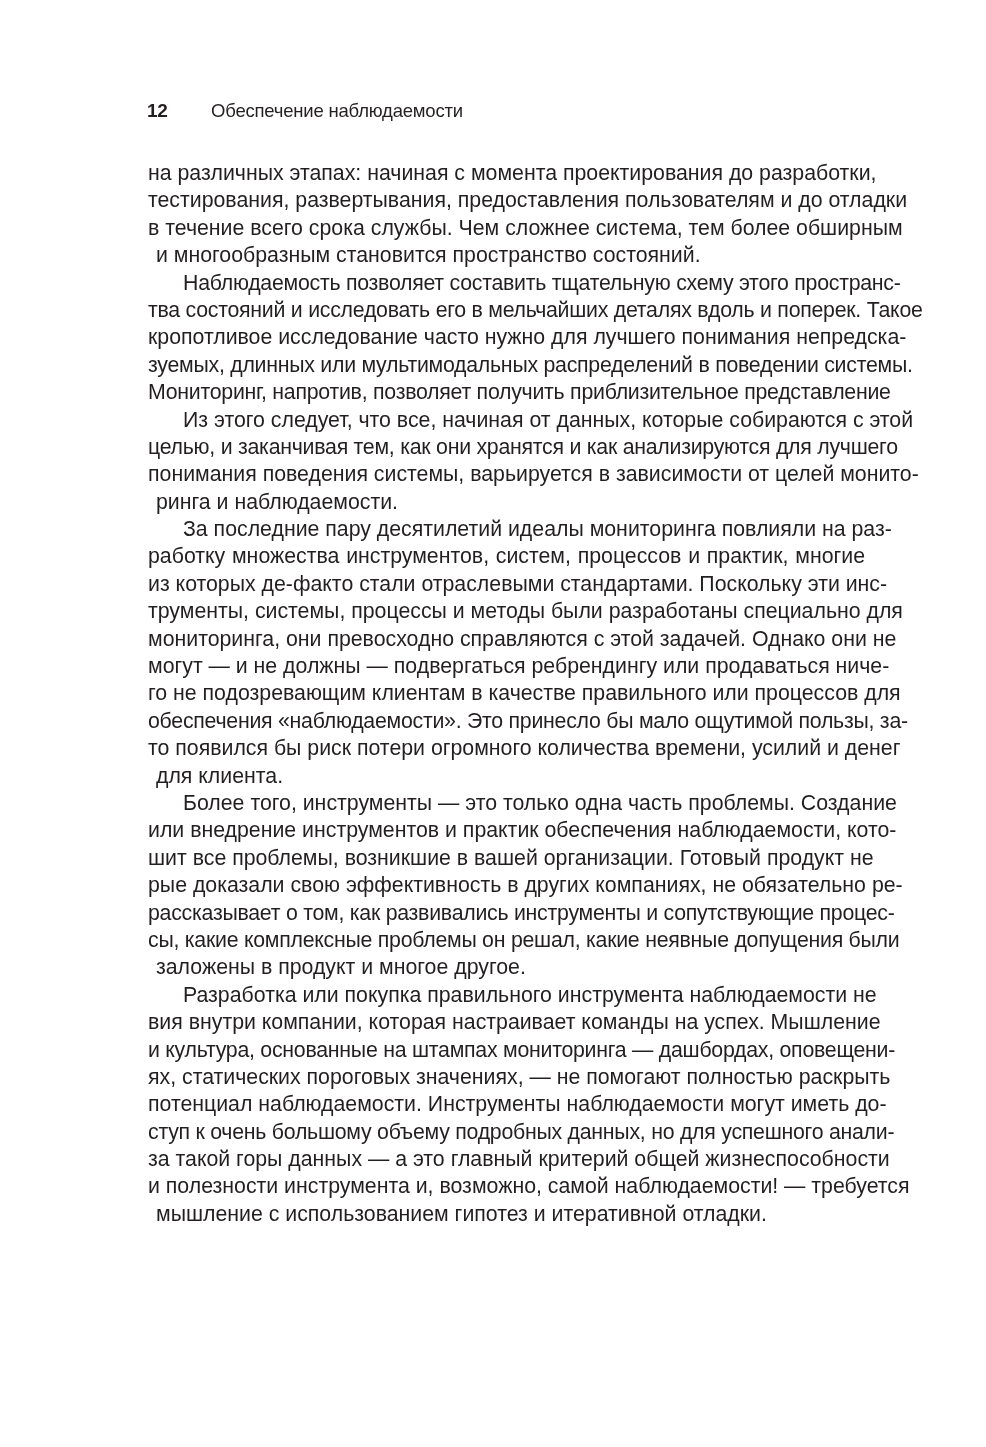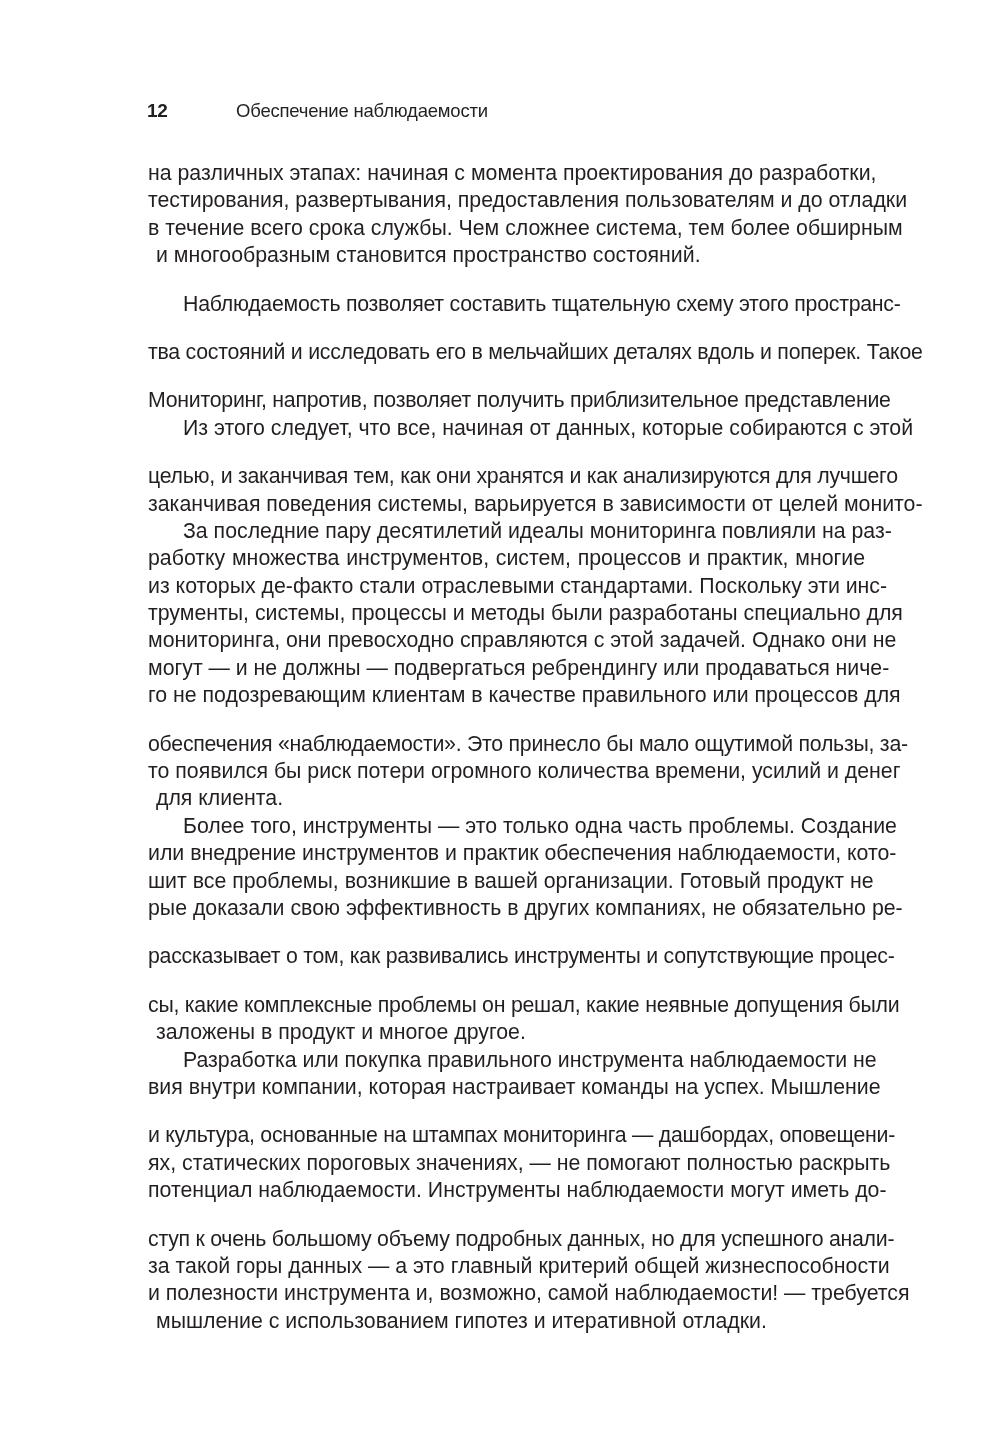--- a/index.html
+++ b/index.html
@@ -17,21 +17,20 @@
     .running-head {
       position: absolute;
       left: 147px;
       top: 100px;
       height: 24px;
       display: flex;
       align-items: baseline;
       font-family: "Liberation Sans", "DejaVu Sans", sans-serif;
       font-size: 18.5px;
       letter-spacing: -0.2px;
-      gap: 25px;
     }
     .page-number {
       font-weight: bold;
       width: 64px;
       font-size: 19px;
     }
     .running-title {
       font-weight: normal;
       text-align: center;
     }
@@ -54,21 +53,20 @@
     }
     .line.last {
       text-align-last: left;
       margin-left: 8px;
     }
     .line.indent {
       padding-left: 35px;
     }
     .line.condensed {
       letter-spacing: -0.25px;
-      margin-top: 21px;
     }
   </style>
 </head>
 <body>
 
 <div class="running-head">
   <span class="page-number">12</span>
   <span class="running-title">Обеспечение наблюдаемости</span>
 </div>
 
@@ -77,27 +75,30 @@
   <div>
     <span class="line">на различных этапах: начиная с момента проектирования до разработки,</span>
     <span class="line">тестирования, развертывания, предоставления пользователям и до отладки</span>
     <span class="line">в течение всего срока службы. Чем сложнее система, тем более обширным</span>
     <span class="line last">и многообразным становится пространство состояний.</span>
   </div>
 
   <div>
     <span class="line indent condensed">Наблюдаемость позволяет составить тщательную схему этого пространс-</span>
     <span class="line condensed">тва состояний и исследовать его в мельчайших деталях вдоль и поперек. Такое</span>
+    <span class="line">кропотливое исследование часто нужно для лучшего понимания непредска-</span>
+    <span class="line condensed">зуемых, длинных или мультимодальных распределений в поведении системы.</span>
     <span class="line condensed">Мониторинг, напротив, позволяет получить приблизительное представление</span>
   </div>
 
   <div>
     <span class="line indent">Из этого следует, что все, начиная от данных, которые собираются с этой</span>
     <span class="line condensed">целью, и заканчивая тем, как они хранятся и как анализируются для лучшего</span>
-    <span class="line">заканчивая поведения системы, варьируется в зависимости от целей монито-</span>
+    <span class="line">понимания поведения системы, варьируется в зависимости от целей монито-</span>
+    <span class="line last">ринга и наблюдаемости.</span>
   </div>
 
   <div>
     <span class="line indent">За последние пару десятилетий идеалы мониторинга повлияли на раз-</span>
     <span class="line">работку множества инструментов, систем, процессов и практик, многие</span>
     <span class="line">из которых де-факто стали отраслевыми стандартами. Поскольку эти инс-</span>
     <span class="line">трументы, системы, процессы и методы были разработаны специально для</span>
     <span class="line">мониторинга, они превосходно справляются с этой задачей. Однако они не</span>
     <span class="line">могут — и не должны — подвергаться ребрендингу или продаваться ниче-</span>
     <span class="line">го не подозревающим клиентам в качестве правильного или процессов для</span>

